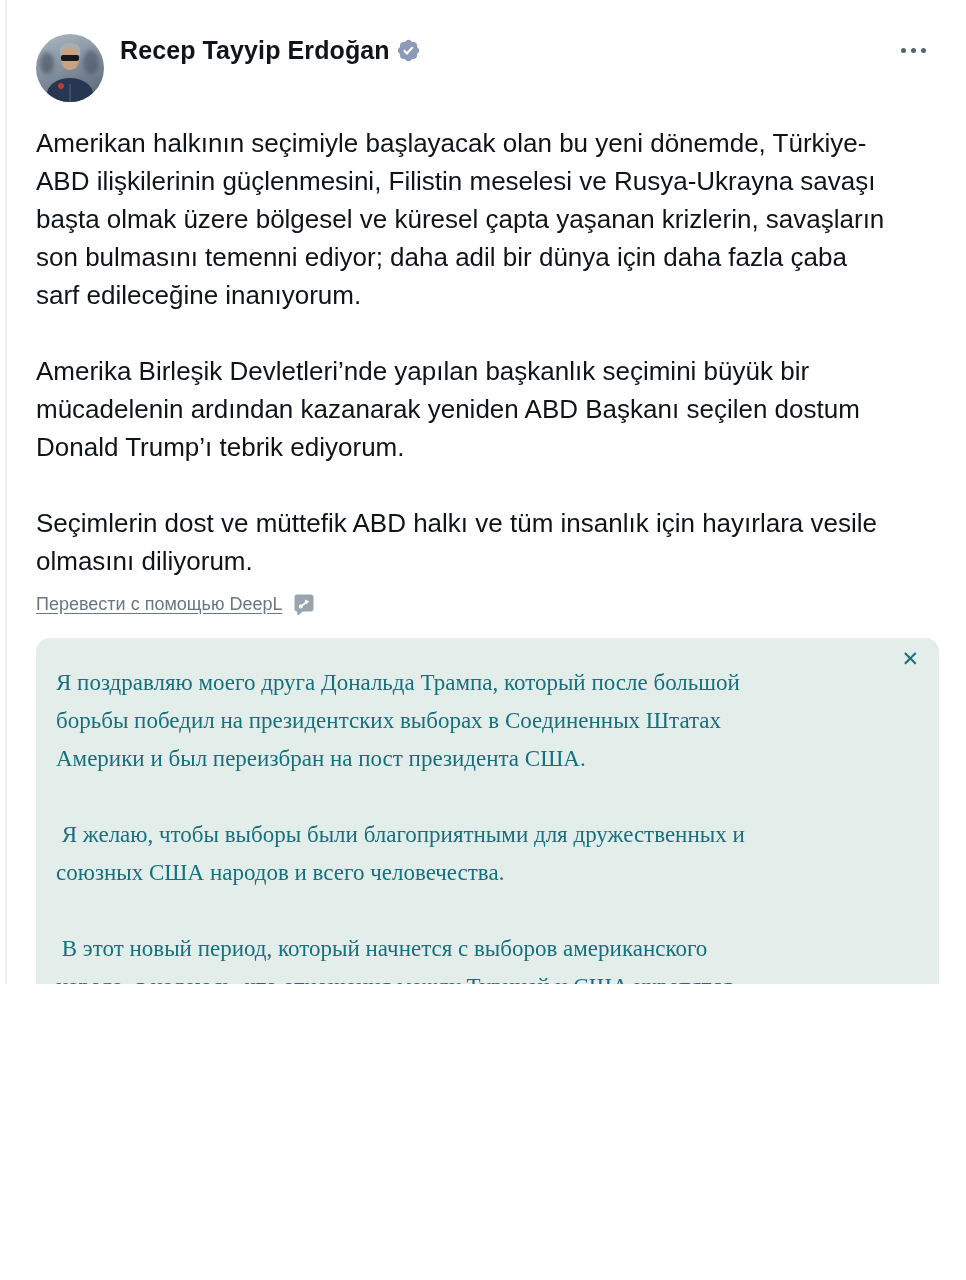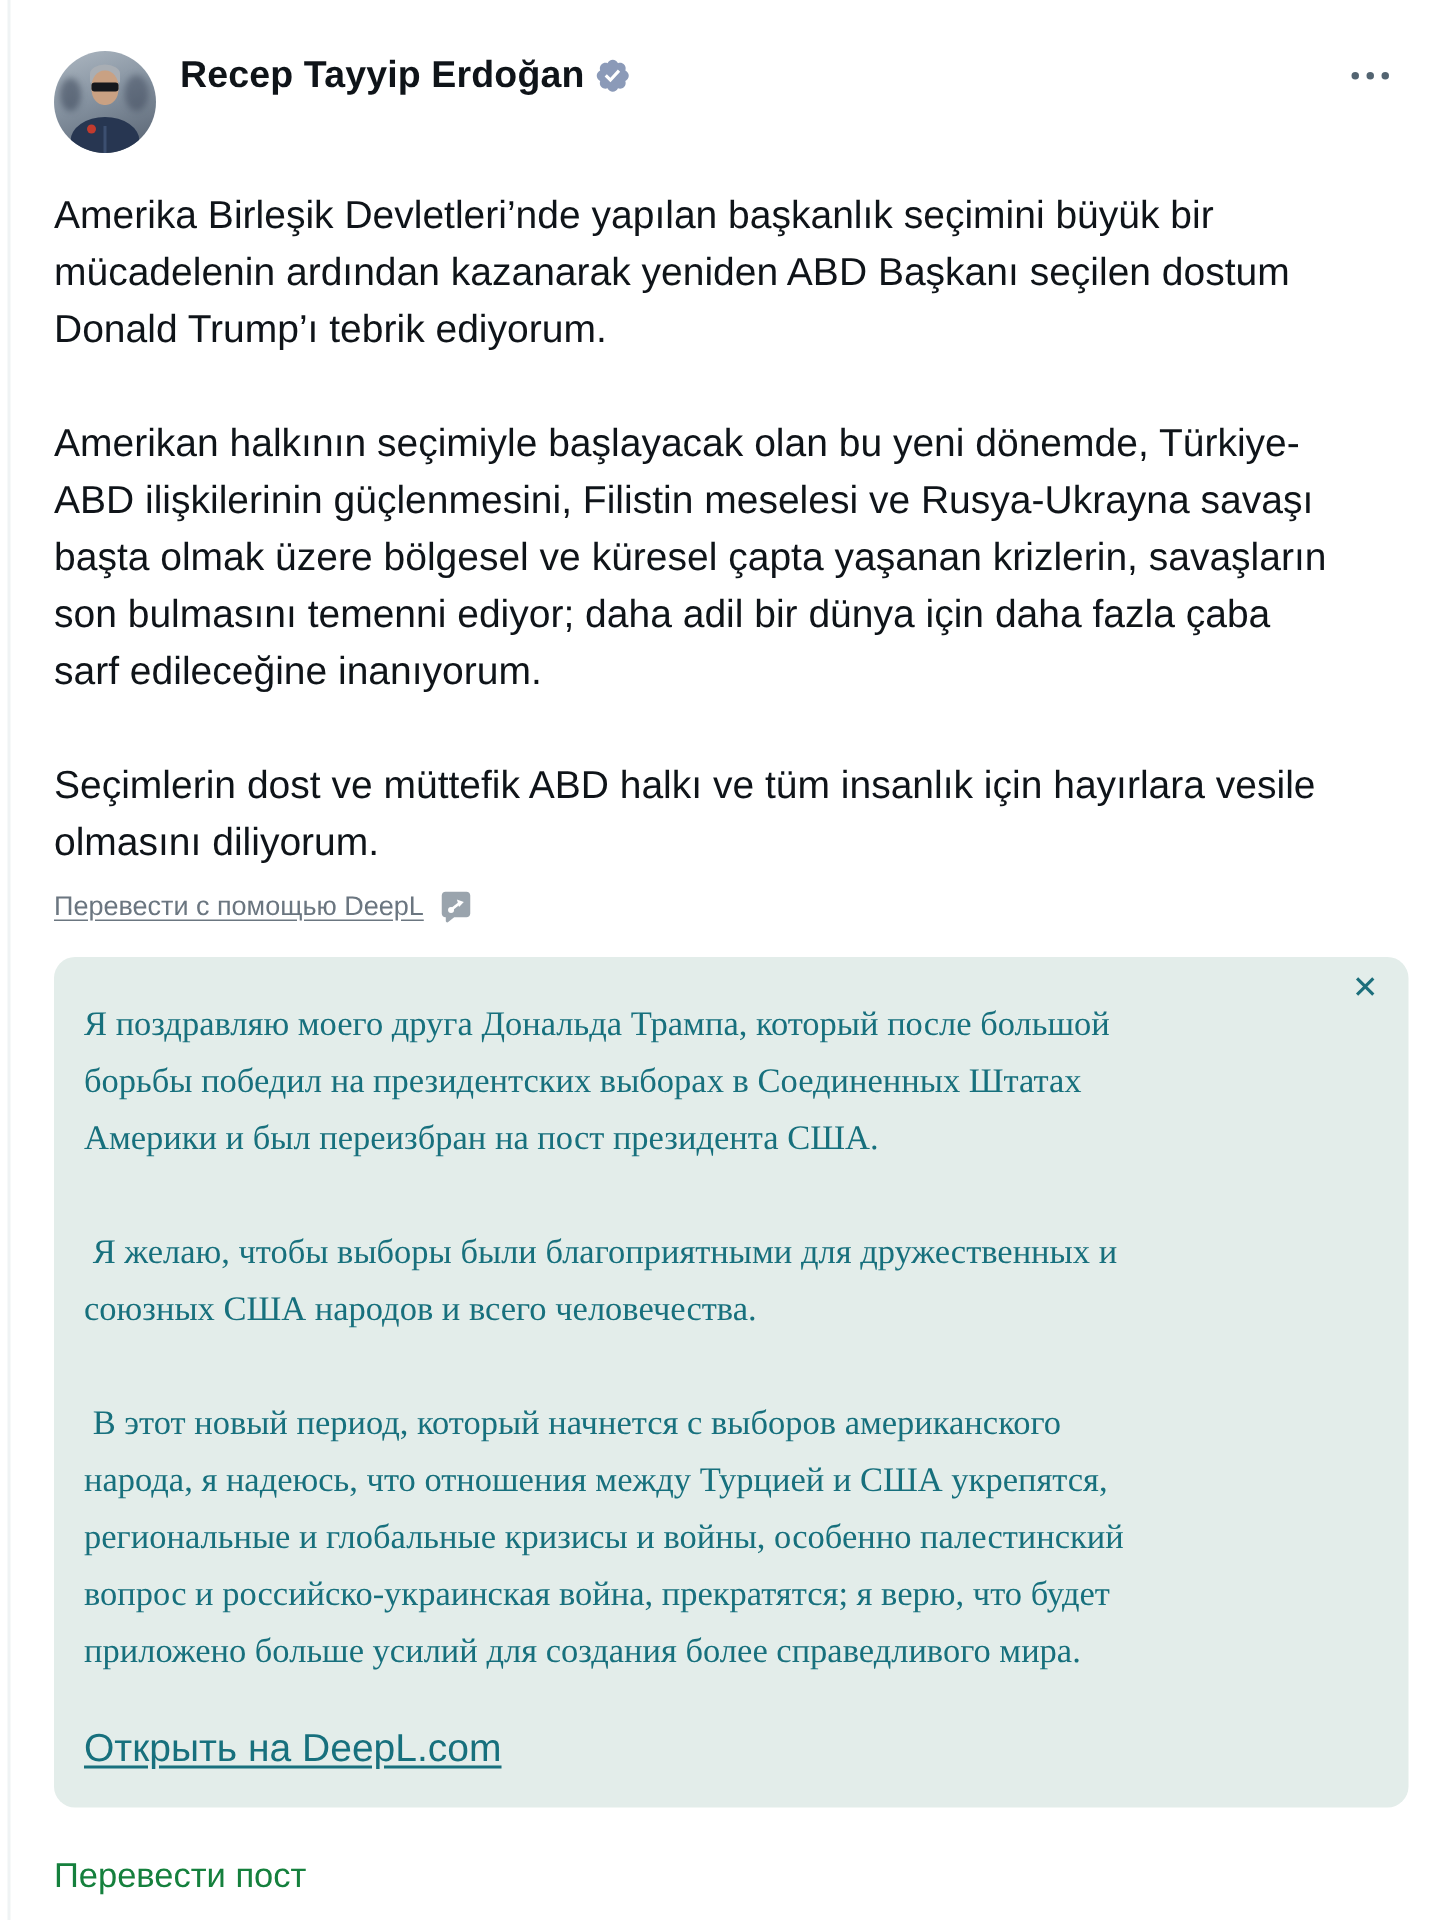--- a/index.html
+++ b/index.html
@@ -1,17 +1,17 @@
 <!DOCTYPE html>
 <html><head>
 <meta charset="utf-8">
 <style>
   * { margin:0; padding:0; box-sizing:border-box; }
   html,body { width:966px; height:1280px; background:#ffffff; font-family:"Liberation Sans", sans-serif; }
-  .page { position:relative; width:966px; height:1280px; background:#ffffff; overflow:hidden; }
+  .page { position:relative; width:966px; height:984px; background:#ffffff; overflow:hidden; }
   .page::before { content:""; position:absolute; left:5px; top:0; width:2px; height:100%; background:#eff3f4; }
 
   .tweet { padding:34px 26px 0 36px; }
 
   
   .header { display:flex; align-items:flex-start; }
   .avatar { width:68px; height:68px; border-radius:50%; overflow:hidden; position:relative; flex:0 0 68px;
             background:linear-gradient(160deg,#aeb8c2 0%,#8592a0 45%,#55606f 100%); cursor:pointer; }
   .avatar .blob1 { position:absolute; left:4px; top:18px; width:14px; height:22px; border-radius:50%; background:rgba(40,50,70,.45); filter:blur(2px); }
   .avatar .blob2 { position:absolute; right:5px; top:16px; width:16px; height:24px; border-radius:50%; background:rgba(45,55,75,.4); filter:blur(2px); }
@@ -80,28 +80,28 @@
       </div>
       <div class="more-btn">
         <i></i>
           <i></i>
           <i></i>
       </div>
     </div>
 
     
     <div class="body-text">
-      <p>Amerika Birleşik Devletleri’nde yapılan başkanlık seçimini büyük bir
-mücadelenin ardından kazanarak yeniden ABD Başkanı seçilen dostum
-Donald Trump’ı tebrik ediyorum.</p>
       <p>Amerikan halkının seçimiyle başlayacak olan bu yeni dönemde, Türkiye-
 ABD ilişkilerinin güçlenmesini, Filistin meselesi ve Rusya-Ukrayna savaşı
 başta olmak üzere bölgesel ve küresel çapta yaşanan krizlerin, savaşların
 son bulmasını temenni ediyor; daha adil bir dünya için daha fazla çaba
 sarf edileceğine inanıyorum.</p>
+      <p>Amerika Birleşik Devletleri’nde yapılan başkanlık seçimini büyük bir
+mücadelenin ardından kazanarak yeniden ABD Başkanı seçilen dostum
+Donald Trump’ı tebrik ediyorum.</p>
       <p>Seçimlerin dost ve müttefik ABD halkı ve tüm insanlık için hayırlara vesile
 olmasını diliyorum.</p>
     </div>
 
     
     <div class="deepl-row">
       <span class="deepl-link">Перевести с помощью DeepL</span>
       <svg class="deepl-icon" viewBox="0 0 24 24">
         <path fill="#9aa4ad" d="M5 2.5h14c1.4 0 2.5 1.1 2.5 2.5v12c0 1.4-1.1 2.5-2.5 2.5h-8.2l-4 3.2c-.6.5-1.6.1-1.6-.7v-2.5H5c-1.4 0-2.5-1.1-2.5-2.5V5c0-1.4 1.1-2.5 2.5-2.5z"></path>
         <circle cx="8.7" cy="14.6" r="2" fill="#ffffff"></circle>

